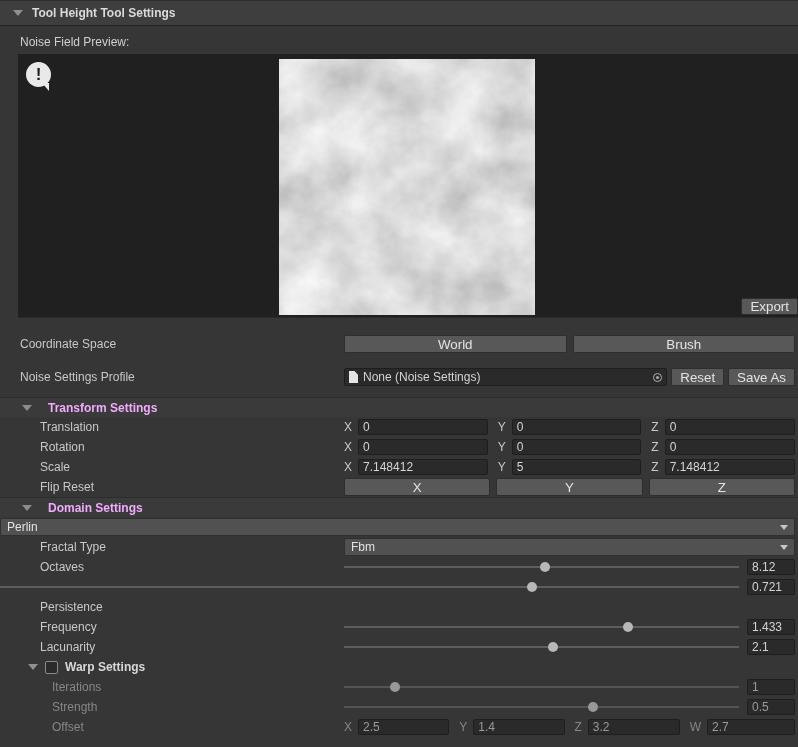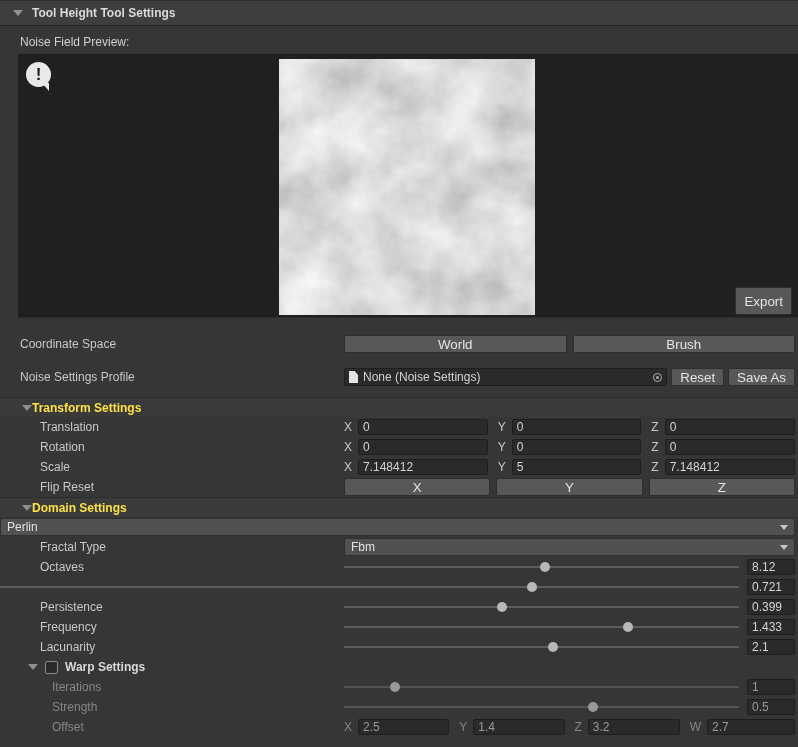--- a/index.html
+++ b/index.html
@@ -53,39 +53,39 @@
     border-left:7px solid transparent;
     border-top:8px solid #e9e9e9;
   }
 
   .btn {
     background:#585858; border:1px solid #2e2e2e; border-radius:2px;
     color:#e3e3e3; height:18px;
     display:flex; align-items:center; justify-content:center;
     padding:0 8px; cursor:default; white-space:nowrap;
   }
-  .export-btn { position:absolute; right:6px; bottom:2px; height:28px; }
+  .export-btn { position:absolute; right:0; bottom:2px; height:17px; }
 
   
   .row { display:flex; align-items:center; height:20px; margin-right:3px; }
   .lbl { width:344px; flex:none; overflow:hidden; white-space:nowrap; }
   .ind0 { padding-left:20px; }
   .ind1 { padding-left:40px; }
   .ind2 { padding-left:52px; }
   .ctl { flex:1; display:flex; align-items:center; height:100%; }
 
   .mt16 { margin-top:16px; }
   .mt13 { margin-top:13px; }
   .mt10 { margin-top:10px; }
 
   .section-header {
-    height:20px; display:flex; align-items:center; gap:0;
+    height:20px; display:flex; align-items:center; gap:16px;
     padding-left:22px; background:#3a3a3a;
     border-top:1px solid #2d2d2d;
-    font-weight:bold; color:#fde047; cursor:default;text-align:center;
+    font-weight:bold; color:#f0abfc; cursor:default;text-align:center;
   }
   .section-header .tri { border-top-color:#8c8c8c; }
 
   .warp-header {
     height:20px; display:flex; align-items:center; gap:7px;
     padding-left:28px; font-weight:bold; color:#d8d8d8; cursor:default;text-align:right;
   }
   .checkbox {
     width:13px; height:13px; background:#2b2b2b;
     border:1px solid #8a8a8a; border-radius:2px;
@@ -315,27 +315,20 @@
       <div class="slider-wrap">
         <div class="track"></div>
         <div class="knob" style="left: calc(72% - 5px);"></div>
       </div>
       <input class="fld slider-val" value="0.721" style="">
     </div>
   </div>
 
   <div class="row">
     <div class="lbl ind1">Persistence</div>
-    <div class="ctl">
-      <div class="slider-wrap">
-        <div class="track"></div>
-        <div class="knob" style="left: calc(40% - 5px);"></div>
-      </div>
-      <input class="fld slider-val" value="0.399" style="">
-    </div>
   </div>
 
   <div class="row">
     <div class="lbl ind1">Frequency</div>
     <div class="ctl">
       <div class="slider-wrap">
         <div class="track"></div>
         <div class="knob" style="left: calc(72% - 5px);"></div>
       </div>
       <input class="fld slider-val" value="1.433" style="">

